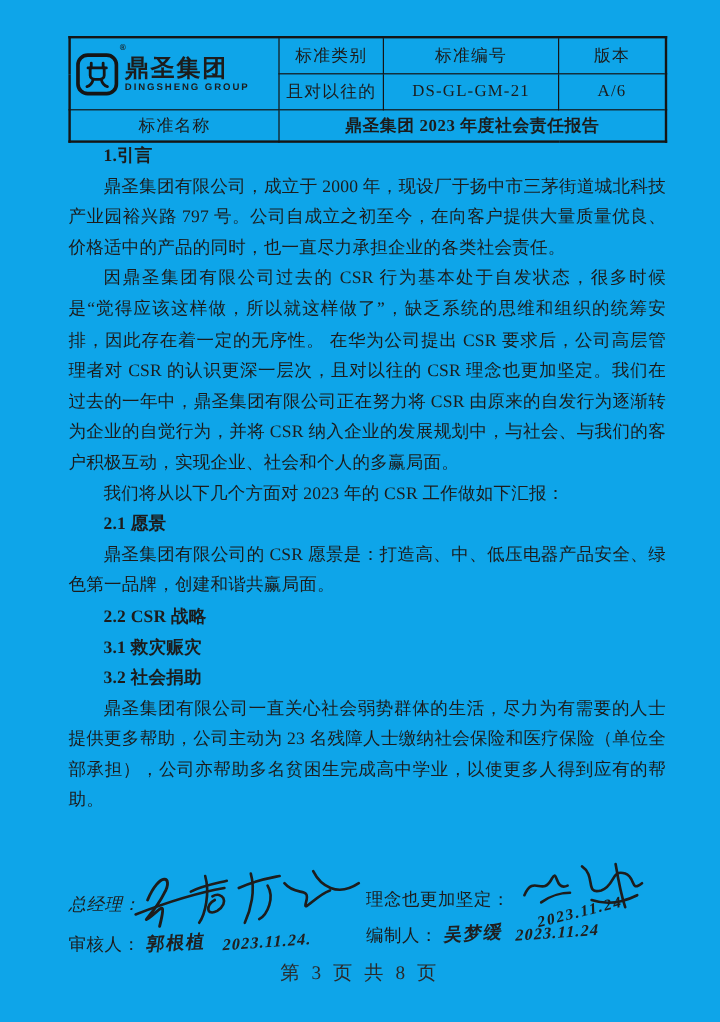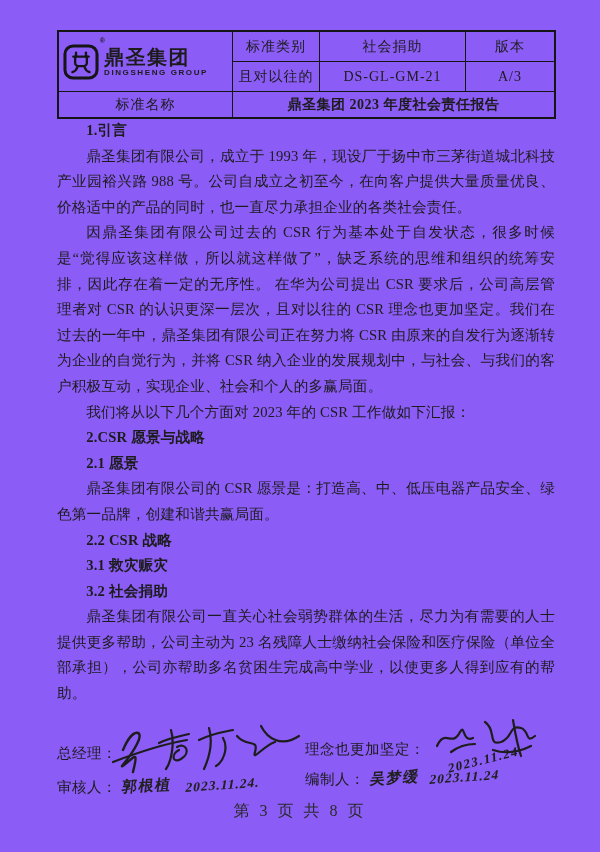--- a/index.html
+++ b/index.html
@@ -4,21 +4,21 @@
 <style>
   html,body{margin:0;padding:0;}
   body{
     background:#e8e8e8;
     font-family:"Liberation Serif","DejaVu Serif",serif;
   }
   .page{
     position:relative;
     width:600px;height:852px;
     margin:0 auto;
-    background:#8b5cf6;
+    background:#0ea5e9;
     color:#1c1c1c;
     overflow:hidden;
   }
   
   .hdr-table{
     position:absolute;
     left:57px;top:30px;
     width:488px;
     border-collapse:collapse;
     table-layout:fixed;
@@ -138,52 +138,51 @@
               </svg>
               <span class="logo-reg">®</span>
             </span>
             <span class="logo-text">
               <span class="logo-cn">鼎圣集团</span>
               <span class="logo-en">DINGSHENG GROUP</span>
             </span>
           </div>
         </td>
         <td class="col-cat">标准类别</td>
-        <td class="col-num">社会捐助</td>
+        <td class="col-num">标准编号</td>
         <td class="col-ver">版本</td>
       </tr>
       <tr>
         <td>且对以往的</td>
         <td class="code-text">DS-GL-GM-21</td>
-        <td>A/3</td>
+        <td>A/6</td>
       </tr>
       <tr class="name-row">
         <td>标准名称</td>
         <td colspan="3" class="name-value">鼎圣集团 2023 年度社会责任报告</td>
       </tr>
     </tbody>
   </table>
 
   <div class="doc-body">
       <p class="heading">1.引言</p>
-      <p class="">鼎圣集团有限公司，成立于 1993 年，现设厂于扬中市三茅街道城北科技产业园裕兴路 988 号。公司自成立之初至今，在向客户提供大量质量优良、 价格适中的产品的同时，也一直尽力承担企业的各类社会责任。</p>
+      <p class="">鼎圣集团有限公司，成立于 2000 年，现设厂于扬中市三茅街道城北科技产业园裕兴路 797 号。公司自成立之初至今，在向客户提供大量质量优良、 价格适中的产品的同时，也一直尽力承担企业的各类社会责任。</p>
       <p class="">因鼎圣集团有限公司过去的 CSR 行为基本处于自发状态，很多时候是“觉得应该这样做，所以就这样做了”，缺乏系统的思维和组织的统筹安排，因此存在着一定的无序性。 在华为公司提出 CSR 要求后，公司高层管理者对 CSR 的认识更深一层次，且对以往的 CSR 理念也更加坚定。我们在过去的一年中，鼎圣集团有限公司正在努力将 CSR 由原来的自发行为逐渐转为企业的自觉行为，并将 CSR 纳入企业的发展规划中，与社会、与我们的客户积极互动，实现企业、社会和个人的多赢局面。</p>
       <p class="">我们将从以下几个方面对 2023 年的 CSR 工作做如下汇报：</p>
-      <p class="heading">2.CSR 愿景与战略</p>
       <p class="heading">2.1 愿景</p>
       <p class="">鼎圣集团有限公司的 CSR 愿景是：打造高、中、低压电器产品安全、绿色第一品牌，创建和谐共赢局面。</p>
       <p class="heading">2.2 CSR 战略</p>
       <p class="heading">3.1 救灾赈灾</p>
       <p class="heading">3.2 社会捐助</p>
       <p class="">鼎圣集团有限公司一直关心社会弱势群体的生活，尽力为有需要的人士提供更多帮助，公司主动为 23 名残障人士缴纳社会保险和医疗保险（单位全部承担），公司亦帮助多名贫困生完成高中学业，以使更多人得到应有的帮助。</p>
     </div>
 
   <div class="sig-block">
 
-    <div class="sig-item" style="left:0;top:22px;">
+    <div class="sig-item" style="left:0;top:22px;font-style:italic;">
       <span class="sig-label">总经理：</span>
     </div>
     <svg class="sig-svg" style="left:52px;top:-6px;" width="200" height="62" viewBox="0 0 200 62">
       <path stroke-width="2.4" d="M14 34 C24 10 36 14 28 28 C20 44 8 54 15 49 C25 42 30 32 24 56"></path>
       <path stroke-width="2.2" d="M4 46 C30 36 55 28 78 24"></path>
       <path stroke-width="2.2" d="M62 14 C66 28 62 46 57 53"></path>
       <path stroke-width="2.2" d="M50 27 C60 22 72 20 80 18"></path>
       <path stroke-width="2.2" d="M68 31 C76 26 83 36 72 43 C63 48 62 38 70 34"></path>
       <path stroke-width="2.2" d="M100 12 C104 26 100 42 95 53"></path>
       <path stroke-width="2.2" d="M90 24 C102 18 114 16 124 14"></path>

